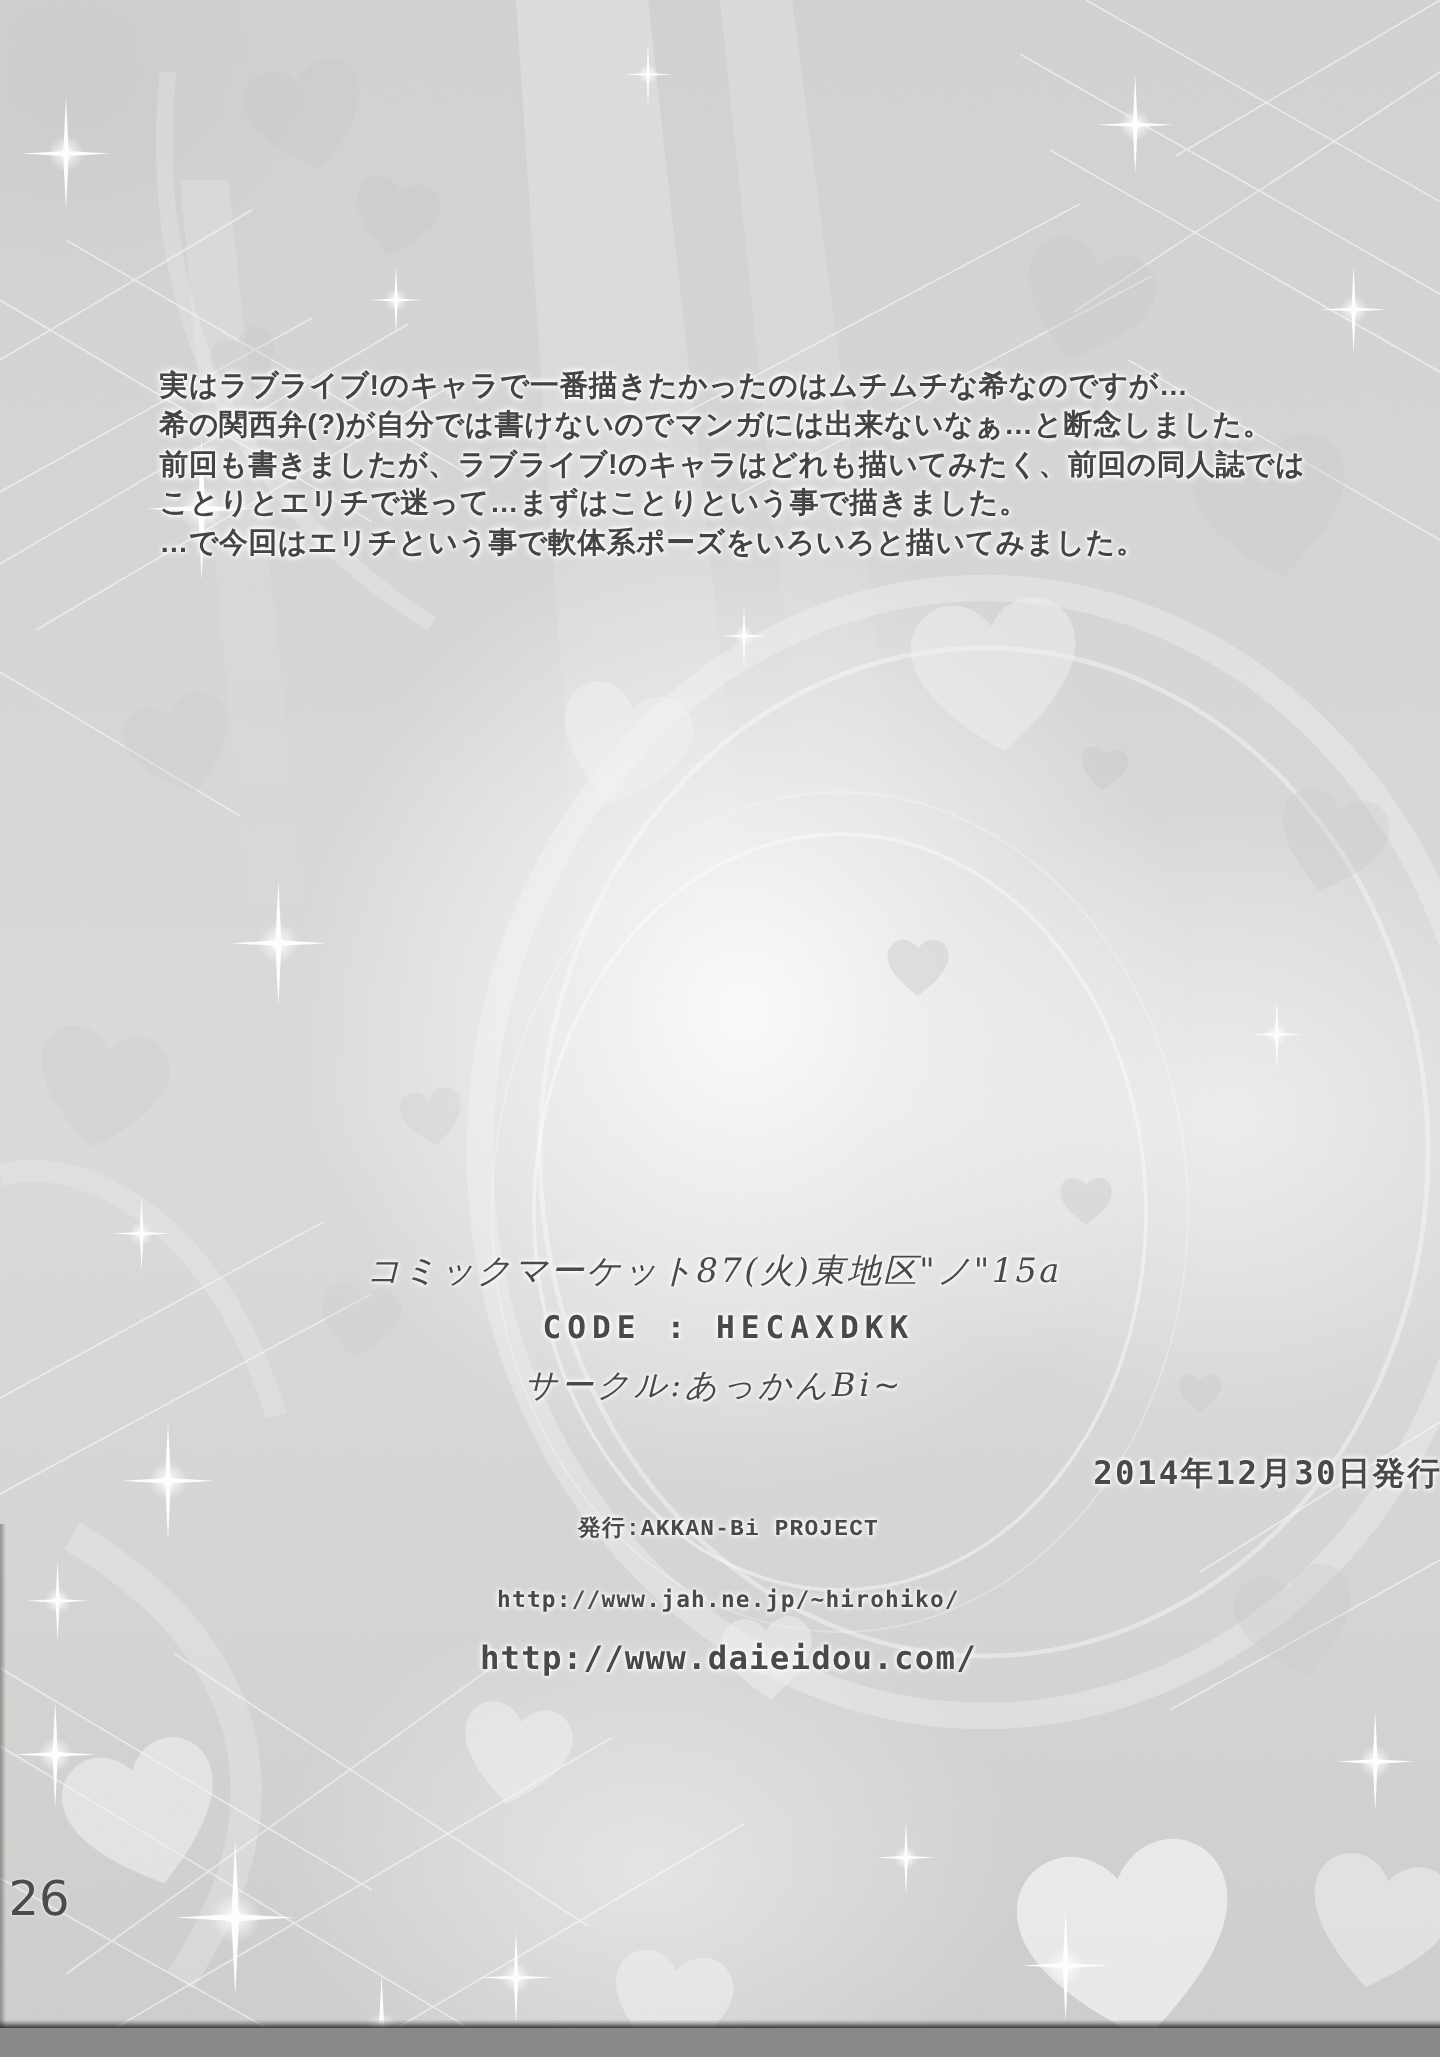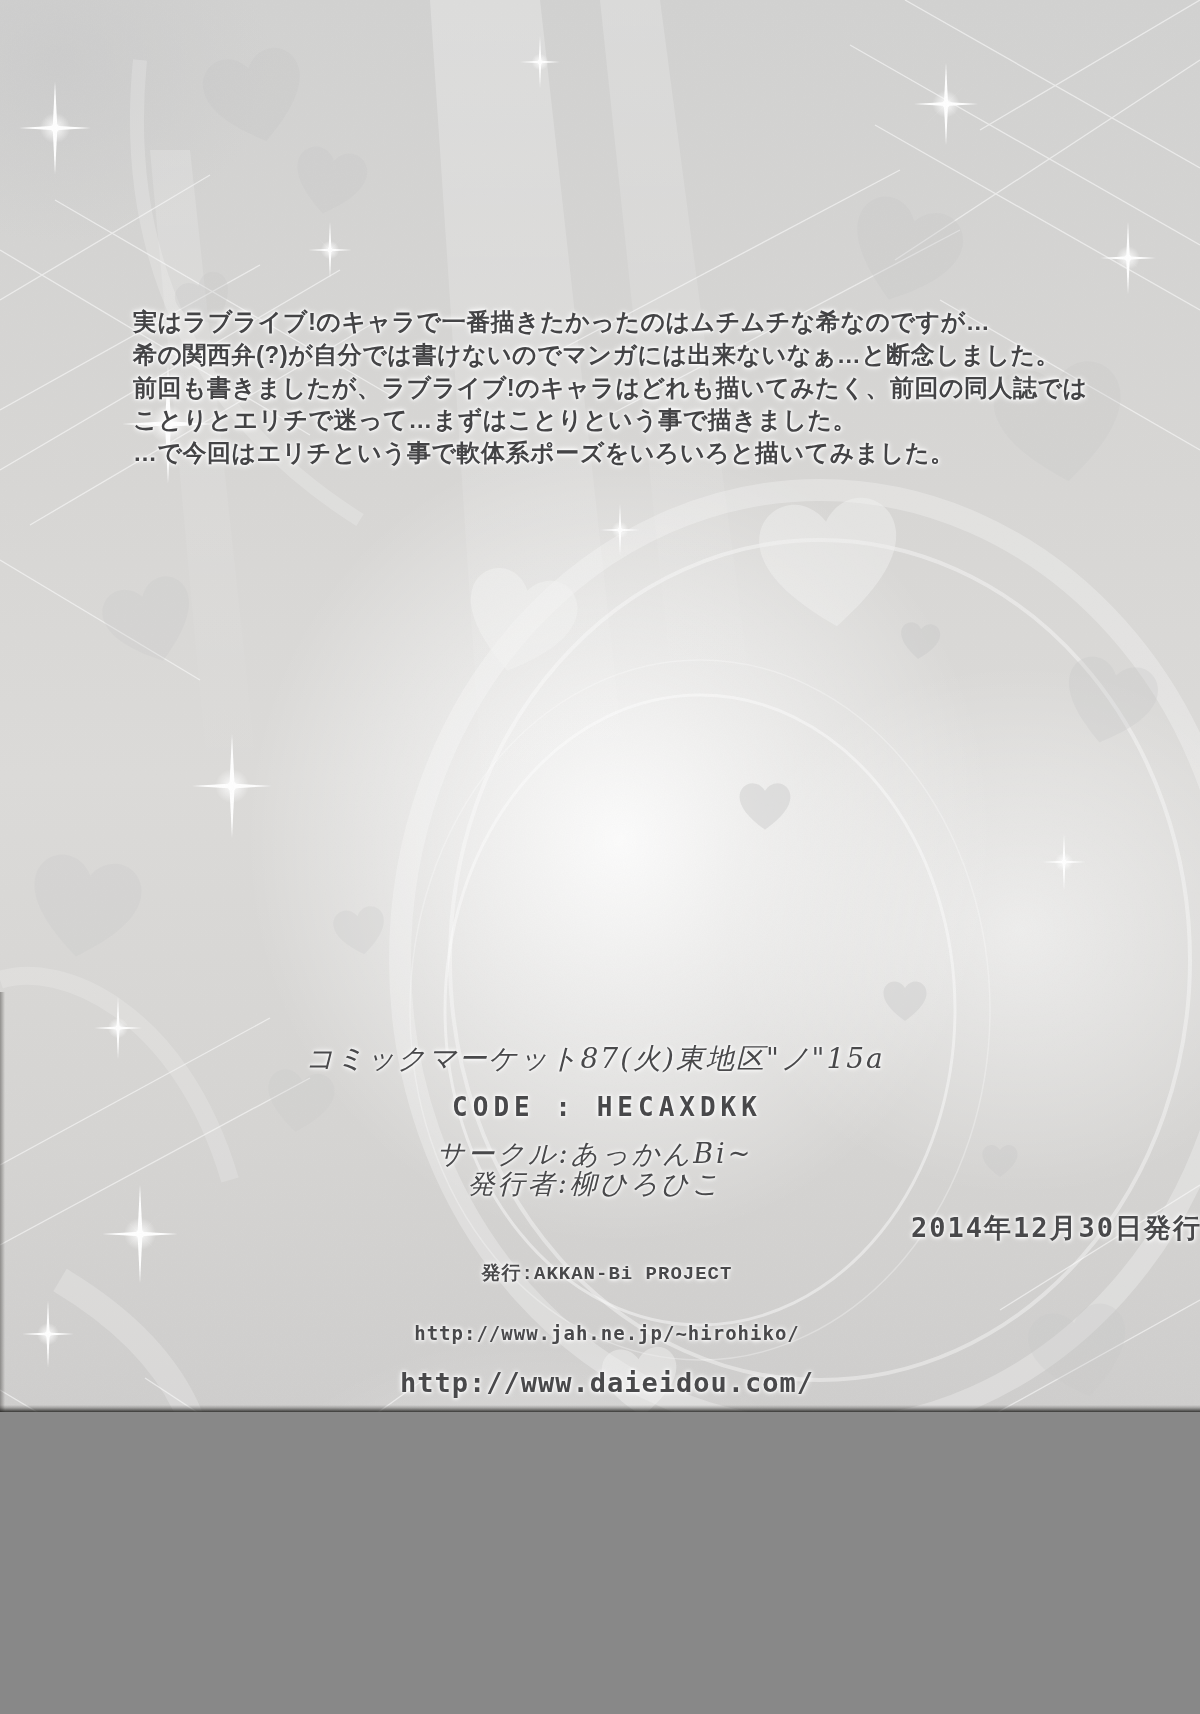--- a/index.html
+++ b/index.html
@@ -1,18 +1,18 @@
 <!DOCTYPE html>
 <html><head>
 <meta charset="utf-8">
 <style>
   html,body{margin:0;padding:0;background:#888;}
   .page{
     position:relative;
-    width:1200px;height:1412px;
+    width:1200px;height:1690px;
     margin:0 auto;
     overflow:hidden;
     background:
       radial-gradient(ellipse 520px 560px at 620px 840px, rgba(255,255,255,.92), rgba(255,255,255,0) 72%),
       radial-gradient(ellipse 420px 380px at 1020px 930px, rgba(255,255,255,.55), rgba(255,255,255,0) 70%),
       radial-gradient(ellipse 420px 300px at 540px 1560px, rgba(255,255,255,.45), rgba(255,255,255,0) 75%),
       radial-gradient(ellipse 300px 260px at 60px 60px, rgba(203,203,203,.8), rgba(203,203,203,0) 70%),
       linear-gradient(180deg,#d2d2d1 0%,#d8d7d5 35%,#dcdbd9 55%,#d6d5d3 80%,#cfcecd 100%);
     font-family:"Liberation Sans", sans-serif;
   }
@@ -166,21 +166,20 @@
     <div>実はラブライブ!のキャラで一番描きたかったのはムチムチな希なのですが…</div>
     <div>希の関西弁(?)が自分では書けないのでマンガには出来ないなぁ…と断念しました。</div>
     <div>前回も書きましたが、ラブライブ!のキャラはどれも描いてみたく、前回の同人誌では</div>
     <div>ことりとエリチで迷って…まずはことりという事で描きました。</div>
     <div>…で今回はエリチという事で軟体系ポーズをいろいろと描いてみました。</div>
   </div>
 
   <div class="col-line l-event f-brush">コミックマーケット87(火)東地区"ノ"15a</div>
   <div class="col-line l-code  f-mono">CODE : HECAXDKK</div>
   <div class="col-line l-circle f-brush">サークル:あっかんBi~</div>
-  <div class="col-line l-pub   f-brush">発行者:柳ひろひこ</div>
   <div class="col-line l-date  f-mono">2014年12月30日発行</div>
   <div class="col-line l-imprint f-mono">発行:AKKAN-Bi PROJECT</div>
   <div class="col-line l-url1  f-mono">http://www.jah.ne.jp/~hirohiko/</div>
   <div class="col-line l-url2  f-mono">http://www.daieidou.com/</div>
 
   <div class="pageno">26</div>
 
   <div class="edge-left"></div>
   <div class="edge-bottom"></div>
 </div>

